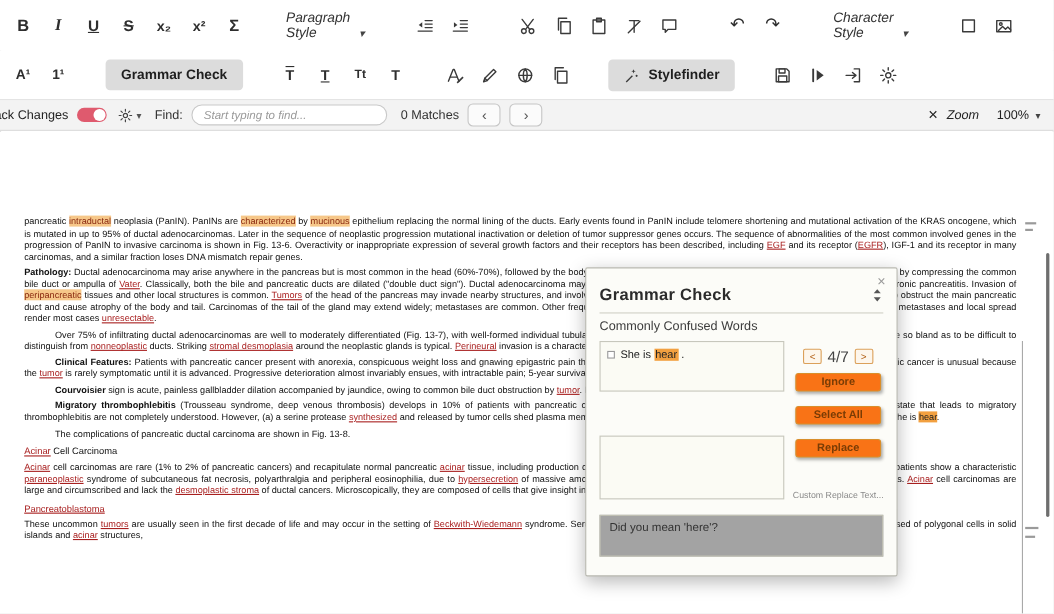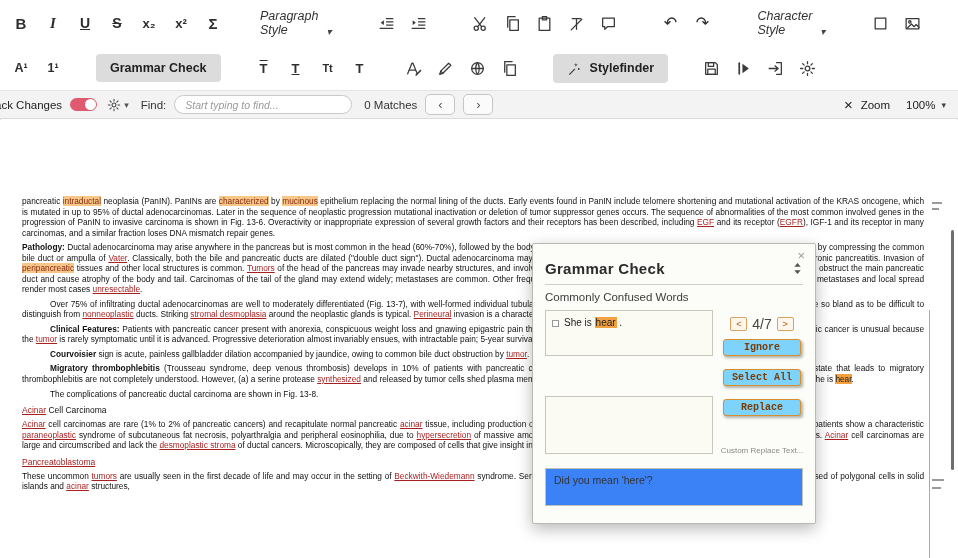--- a/index.html
+++ b/index.html
@@ -62,21 +62,21 @@
     padding:0 10px; font-size:10.5px; font-family:inherit; color:#333; background:#fff; outline:none;
   }
   .find-input::placeholder { color:#9a9a9a; font-style:italic; }
   .matches { margin-left:12px; color:#333; }
   .navbtn {
     margin-left:8px; width:30px; height:21px; border:1px solid #c6c6c6; background:#fbfbfb;
     border-radius:5px; color:#555; font-size:13px; display:flex; align-items:center; justify-content:center;
     cursor:pointer; font-family:inherit; padding:0;
   }
   .close-x { font-size:15px; color:#222; cursor:pointer; }
-  .zoom-label { margin-left:8px; }
+  .zoom-label { margin-left:8px;font-style:italic; }
   .zoom-dd { margin-left:16px; display:flex; align-items:center; gap:6px; cursor:pointer; }
   .zoom-dd .caret { font-size:9px; color:#444; }
 
   
   .doc { position:absolute; top:120px; left:0; right:0; bottom:0; background:#fff; overflow:hidden; }
   .doc-inner { position:absolute; top:76px; left:22px; width:902px; color:#111; }
   .doc-p { margin:0 0 4px 0; font-size:8.3px; line-height:1.27; text-align:justify; }
   .doc-p.indent { text-indent:28px; }
   .doc-h { margin:6px 0 4px 0; font-size:8.5px; font-weight:400; }
   .seg-b { font-weight:700; }
@@ -109,29 +109,29 @@
   .word-hl { background:#f2a040; padding:0 1px; }
   .replace-box { border:1px solid #c7c7bc; background:#fbfbf4; height:58px; margin-top:40px; }
   .nav-row { display:flex; align-items:center; gap:5px; margin-top:6px; }
   .dlg-nav {
     width:17px; height:14px; border:1px solid #dba05a; background:#fdf6ec; color:#b05c10;
     font-size:9px; display:flex; align-items:center; justify-content:center; border-radius:2px;
     cursor:pointer; padding:0; font-family:inherit;
   }
   .nav-pos { font-size:14px; color:#444; }
   .dlg-btn {
-    width:78px; height:17px; background:#7dd3fc; border:1px solid #d98f2b; border-radius:3px;
+    width:78px; height:17px; background:#f97316; border:1px solid #d98f2b; border-radius:3px;
     color:#7a3c05; font-weight:bold; font-size:10px; box-shadow:1.5px 2px 3px rgba(0,0,0,0.3);
-    cursor:pointer; font-family:Liberation Mono, monospace; padding:0;
+    cursor:pointer; font-family:Liberation Sans, sans-serif; padding:0;
   }
   .dlg-btn.first { margin-top:7px; }
   .dlg-btn + .dlg-btn { margin-top:13px; }
   .custom-replace { margin-top:30px; font-size:8px; color:#8a8a8a; cursor:pointer; white-space:nowrap; }
   .suggestion-box {
-    margin-top:13px; border:1px solid #c2c2b4; background:#3b82f6; height:38px; padding:5px 8px;
+    margin-top:13px; border:1px solid #c2c2b4; background:#a3a3a3; height:38px; padding:5px 8px;
     font-size:10.5px; color:#333;
   }
 </style>
 </head>
 <body>
 
 <div class="screen">
 
   <div class="row1">
     <button class="ibtn b-bold">B</button>

